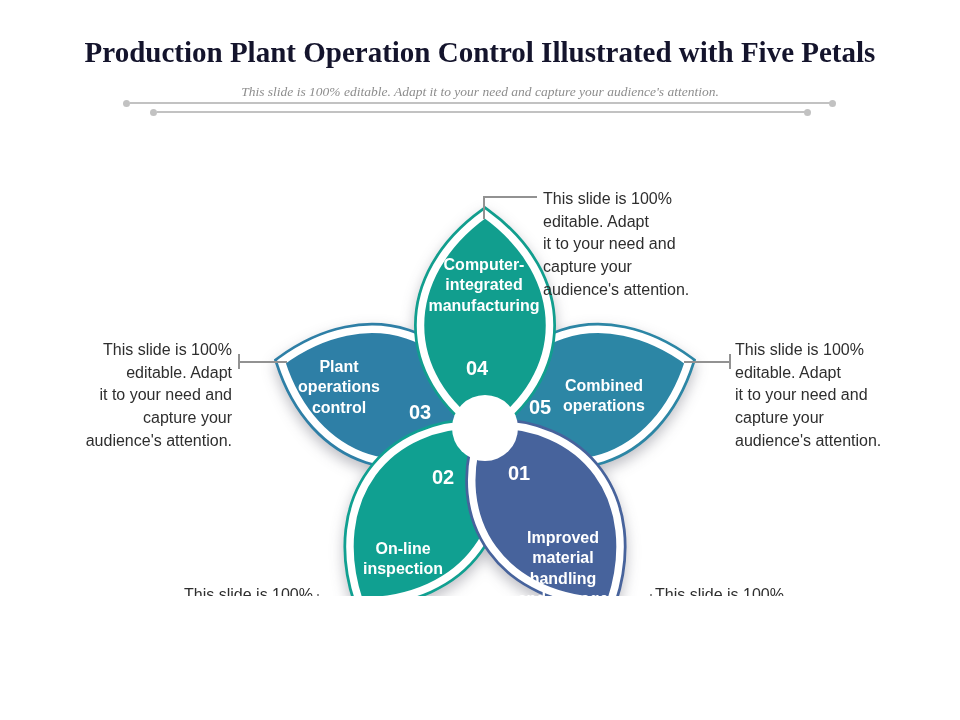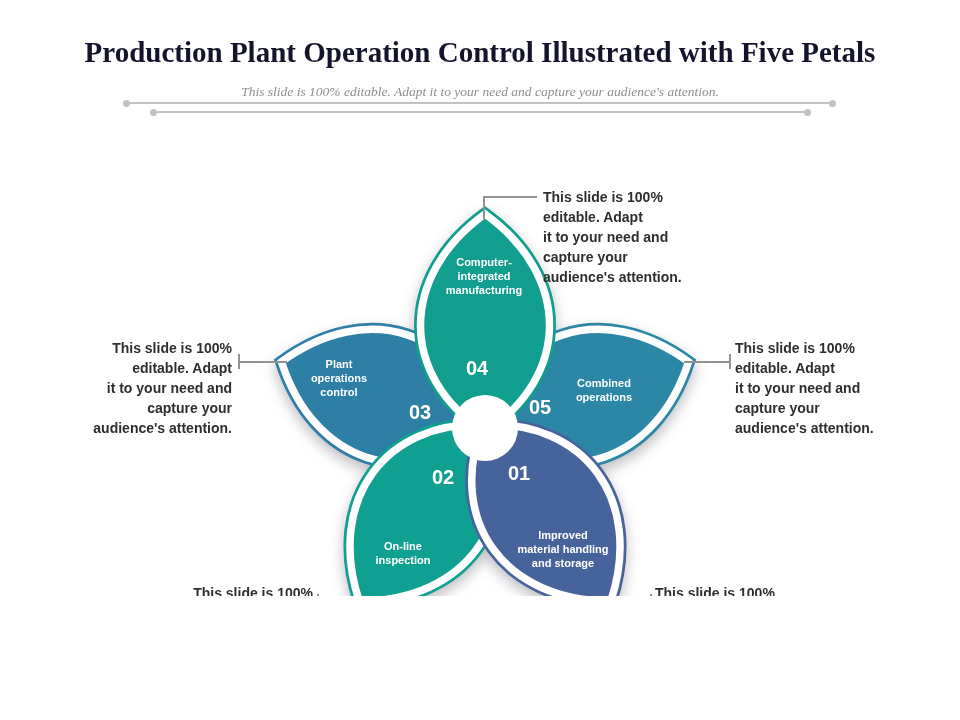--- a/index.html
+++ b/index.html
@@ -10,23 +10,23 @@
          color:#14142c;letter-spacing:0px;}
   .subtitle{position:absolute;top:84px;left:0;width:960px;text-align:center;
          font-family:"Liberation Serif",serif;font-style:italic;font-size:13.5px;color:#8d8d8d;}
   .hline{position:absolute;height:2px;background:#c2c2c2;}
   .dot{position:absolute;width:7px;height:7px;border-radius:50%;background:#c2c2c2;}
   .flower{position:absolute;left:225px;top:168px;
           filter:drop-shadow(0 6px 7px rgba(40,40,60,0.30));}
   .rim{stroke-width:13px;}
   .body{stroke:#ffffff;stroke-width:7.5px;}
   .num{font:700 20px "Liberation Sans",sans-serif;fill:#ffffff;text-anchor:middle;}
-  .petal-label{position:absolute;color:#ffffff;font-weight:700;font-size:11px;
+  .petal-label{position:absolute;color:#ffffff;font-weight:700;font-size:16px;
           line-height:1.28;text-align:center;white-space:pre-line;z-index:3;}
-  .callout{position:absolute;font-size:14px;font-weight:700;color:#2e2e2e;
+  .callout{position:absolute;font-size:16px;font-weight:400;color:#2e2e2e;
           line-height:1.42;white-space:pre-line;}
   .callout.right-align{text-align:right;}
   .conn{position:absolute;background:#929292;}
 </style>
 </head>
 <body>
 
 <div class="slide">
 
   <div class="title">Production Plant Operation Control Illustrated with Five Petals</div>

